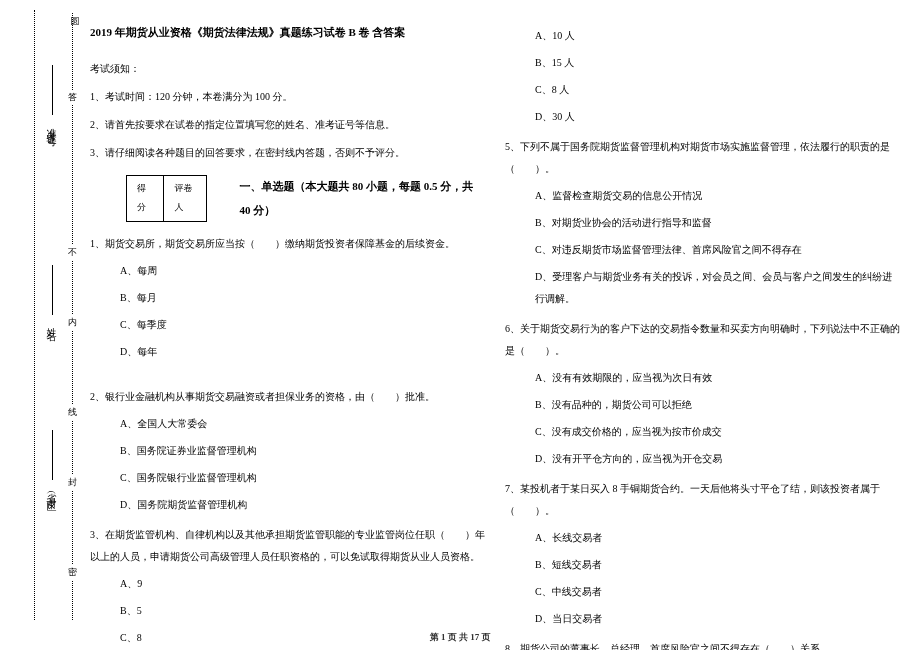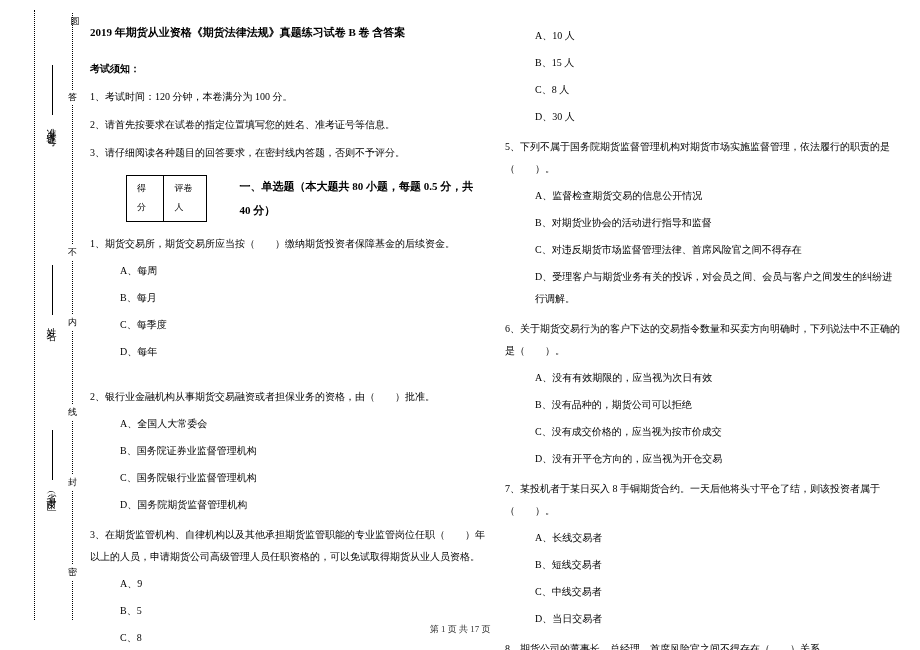--- a/index.html
+++ b/index.html
@@ -19,31 +19,31 @@
       top: 20px;
       right: 20px;
       bottom: 30px;
       display: flex;
       gap: 20px;
     }
     .col { flex: 1; line-height: 2.2; }
     .col-left { flex: 1; }
     .col-right { flex: 1; }
     .title { font-weight: bold; font-size: 11px; margin-bottom: 14px; }
-    .section-head { font-weight: bold; margin: 10px 0 6px 0; }
+    .section-head { font-weight: normal; margin: 10px 0 6px 0; }
     .instr { margin: 6px 0; }
     .qtitle { font-weight: bold; font-size: 11px; margin: 8px 0 8px 40px; }
     .q { margin: 8px 0 4px 0; }
     .opts { margin-left: 30px; }
     .opt { margin: 5px 0; }
     .score-row { display: flex; align-items: center; gap: 8px; margin: 10px 0; padding-left: 36px; }
     .score-box { display: flex; }
     .score-cell { border: 1px solid #000; padding: 3px 10px; font-size: 9px; }
     .score-cell+.score-cell { border-left: none; }
-    .footer { position: absolute; bottom: 14px; left: 0; right: 0; text-align: center; font-size: 9px; color: #333; }
+    .footer { position: absolute; bottom: 6px; left: 0; right: 0; text-align: center; font-size: 9px; color: #333; font-weight: bold; }
     
     .gutter {
       position: absolute;
       left: 10px;
       top: 10px;
       bottom: 30px;
       width: 70px;
     }
     .dotted-v {
       position: absolute;

